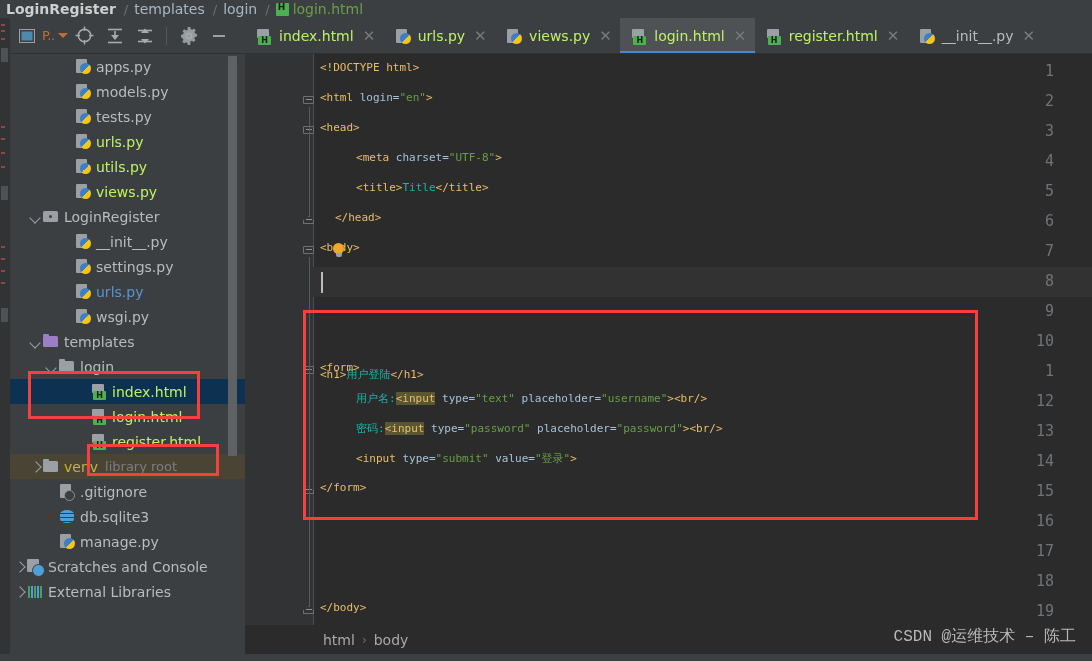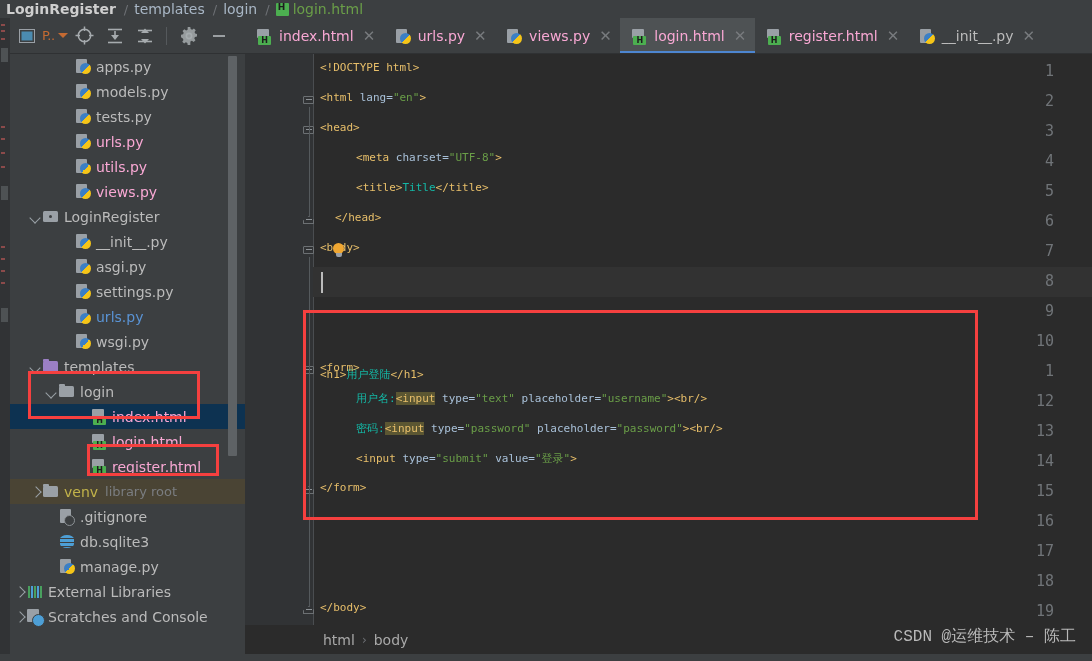--- a/index.html
+++ b/index.html
@@ -131,21 +131,21 @@
   }
   
   .ico-lib::before{
     content:"";position:absolute;left:1px;top:3px;width:14px;height:12px;
     background:repeating-linear-gradient(90deg,#49a05e 0 2px,#3c3f41 2px 3px,#4d9fd6 3px 5px,#3c3f41 5px 6px);
   }
   
   .ico-scr::before{content:"";position:absolute;left:0px;top:1px;width:12px;height:13px;background:#9aa0a6;border-radius:1px;}
   .ico-scr::after{content:"";position:absolute;left:5px;top:6px;width:11px;height:11px;border-radius:50%;background:#4d9fd6;border:1.5px solid #3c3f41;}
 
-  .g-green{color:#f9a8d4;}
+  .g-green{color:#bef264;}
   .g-blue{color:#5a93d4;}
   .g-yellow{color:#c2b34a;}
 
   .tree-scrollbar{
     position:absolute;left:228px;top:56px;width:9px;height:400px;
     background:#5e6265;border-radius:1px;
   }
   .tree-divider{
     position:absolute;left:10px;top:656px;width:235px;height:1px;background:#2f3133;
   }
@@ -376,25 +376,20 @@
         <span class="lbl ">LoginRegister</span>
       </div>
       <div class="row" style="padding-left: 52px;">
         <span class="arrow"></span>
         <span class="ico ico-py"></span>
         <span class="lbl ">__init__.py</span>
       </div>
       <div class="row" style="padding-left: 52px;">
         <span class="arrow"></span>
         <span class="ico ico-py"></span>
-        <span class="lbl ">asgi.py</span>
-      </div>
-      <div class="row" style="padding-left: 52px;">
-        <span class="arrow"></span>
-        <span class="ico ico-py"></span>
         <span class="lbl ">settings.py</span>
       </div>
       <div class="row" style="padding-left: 52px;">
         <span class="arrow"></span>
         <span class="ico ico-py"></span>
         <span class="lbl g-blue">urls.py</span>
       </div>
       <div class="row" style="padding-left: 52px;">
         <span class="arrow"></span>
         <span class="ico ico-py"></span>
@@ -441,27 +436,27 @@
         <span class="ico ico-db"></span>
         <span class="lbl ">db.sqlite3</span>
       </div>
       <div class="row" style="padding-left: 36px;">
         <span class="arrow"></span>
         <span class="ico ico-py"></span>
         <span class="lbl ">manage.py</span>
       </div>
       <div class="row" style="padding-left: 4px;">
         <span class="arrow right"></span>
+        <span class="ico ico-scr"></span>
+        <span class="lbl ">Scratches and Console</span>
+      </div>
+      <div class="row" style="padding-left: 4px;">
+        <span class="arrow right"></span>
         <span class="ico ico-lib"></span>
         <span class="lbl ">External Libraries</span>
-      </div>
-      <div class="row" style="padding-left: 4px;">
-        <span class="arrow right"></span>
-        <span class="ico ico-scr"></span>
-        <span class="lbl ">Scratches and Console</span>
       </div>
     </div>
   <div class="tree-scrollbar"></div>
   <div class="tree-divider"></div>
 
   <div class="redbox" style="left:28px;top:371px;width:172px;height:48px;"></div>
 
   <div class="redbox" style="left:87px;top:444px;width:132px;height:32px;"></div>
 
   <div class="editor-wrap">
@@ -498,21 +493,21 @@
         </div>
       </div>
     <div class="tabs-underline" style="top:35px"></div>
     <div class="code-area" id="code-area">
       <div class="gutter"></div>
       <div class="vline"></div>
     <div class="lnum" style="top: 8px;">1</div>
         <div class="cline" style="top: 7px; left: 75px;"><span class="tk-doctype">&lt;!DOCTYPE html&gt;</span></div>
         <div class="lnum" style="top: 38px;">2</div>
         <div class="fold open" style="top: 42px;"></div>
-        <div class="cline" style="top: 37px; left: 75px;"><span class="tk-tag">&lt;html </span><span class="tk-attr">lang=</span><span class="tk-val">"en"</span><span class="tk-tag">&gt;</span></div>
+        <div class="cline" style="top: 37px; left: 75px;"><span class="tk-tag">&lt;html </span><span class="tk-attr">login=</span><span class="tk-val">"en"</span><span class="tk-tag">&gt;</span></div>
         <div class="lnum" style="top: 68px;">3</div>
         <div class="fold open" style="top: 72px;"></div>
         <div class="cline" style="top: 67px; left: 75px;"><span class="tk-tag">&lt;head&gt;</span></div>
         <div class="lnum" style="top: 98px;">4</div>
         <div class="cline" style="top: 97px; left: 111.08px;"><span class="tk-tag">&lt;meta </span><span class="tk-attr">charset=</span><span class="tk-val">"UTF-8"</span><span class="tk-tag">&gt;</span></div>
         <div class="lnum" style="top: 128px;">5</div>
         <div class="cline" style="top: 127px; left: 111.08px;"><span class="tk-tag">&lt;title&gt;</span><span class="tk-txt">Title</span><span class="tk-tag">&lt;/title&gt;</span></div>
         <div class="lnum" style="top: 158px;">6</div>
         <div class="fold close" style="top: 162px;"></div>
         <div class="cline" style="top: 157px; left: 90px;"><span class="tk-tag">&lt;/head&gt;</span></div>

